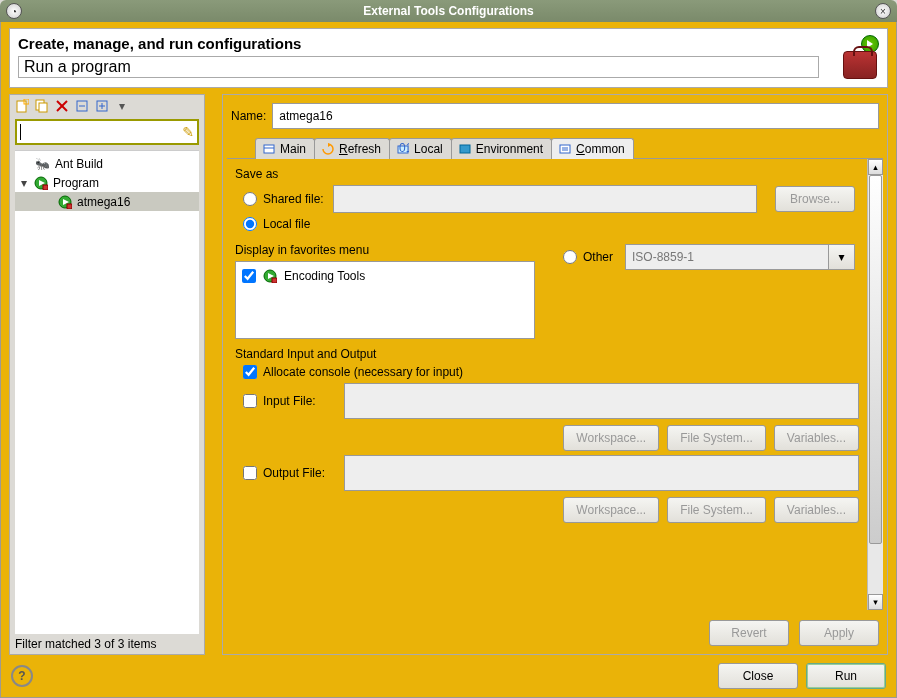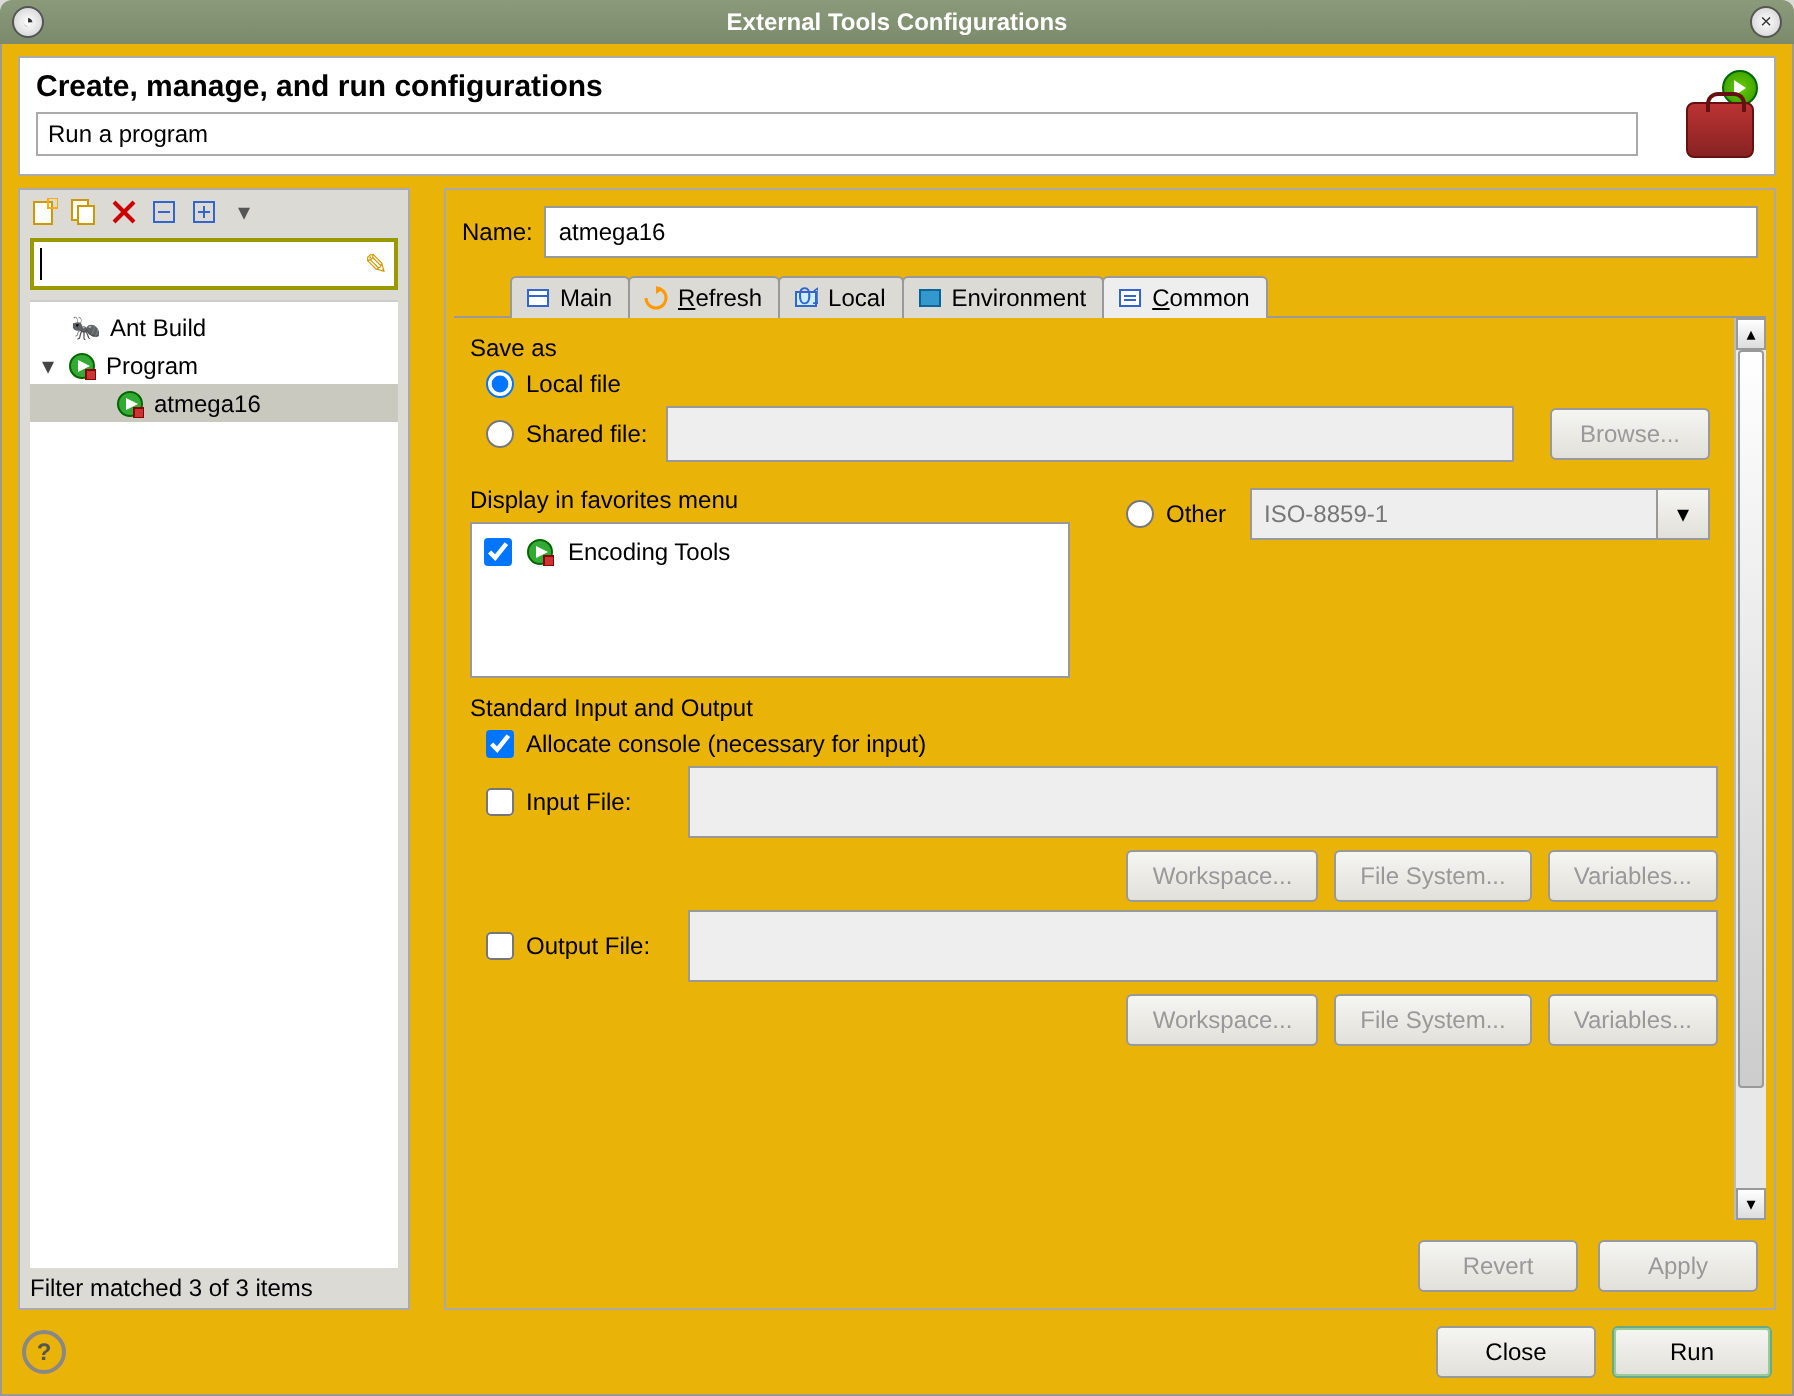--- a/index.html
+++ b/index.html
@@ -6,21 +6,21 @@
 body { background: #dcdad5; width: 897px; height: 698px; overflow: hidden; }
 .titlebar { height: 22px; background: linear-gradient(#8a9a7a, #7a8a6a); display:flex; align-items:center; justify-content:center; position:relative; border-top-left-radius: 6px; border-top-right-radius:6px;}
 .titlebar-title { color:#fff; font-weight:bold; font-size: 12px; }
 .titlebar-corner { position:absolute; display:flex; gap:4px;}
 .tb-left{left:6px;} .tb-right{right:6px;}
 .tb-btn { width:16px;height:16px;border-radius:8px;border:1px solid #555; background:radial-gradient(#fff,#ccc); display:flex;align-items:center;justify-content:center; font-size:10px;color:#333;}
 .window { border:1px solid #9e9a91; border-top:none; height: 676px; background:#eab308; display:flex; flex-direction:column; padding:0;}
 .header-card { margin:6px 8px 0 8px; background:#fff; border:1px solid #aaa; display:flex; align-items:flex-start; padding: 6px 8px 8px 8px; gap:8px;}
 .header-left { flex:1; }
 .header-main { font-weight:bold; font-size:15px; margin-bottom:4px;}
-.header-sub { border:1px solid #aaa; padding:3px 5px; background:#fff; width:100%; font-size:12px; height:22px;}
+.header-sub { border:1px solid #aaa; padding:3px 5px; background:#fff; width:100%; font-size:16px; height:22px;}
 .header-icon { width:52px; height:44px; position:relative; }
 .play-badge{ width:18px;height:18px;border-radius:50%;background:radial-gradient(#6c0,#390);border:1px solid #060; position:absolute; right:0;top:0; display:flex;align-items:center;justify-content:center;}
 .play-badge::after{content:"";border-left:6px solid #fff;border-top:4px solid transparent;border-bottom:4px solid transparent;}
 .toolbox{ width:34px;height:28px; background:linear-gradient(#b33, #822); border:1px solid #611; border-radius:4px; position:absolute; right:2px; bottom:0;}
 .toolbox::before{content:"";position:absolute;top:-6px;left:9px;width:16px;height:8px;border:2px solid #611;border-bottom:none;border-radius:6px 6px 0 0;}
 .body-row { display:flex; gap:6px; margin:6px 8px 0 8px; flex:1; min-height:0;}
 .left-panel { width:196px; border:1px solid #aaa; background:#dcdad5; display:flex; flex-direction:column;}
 .lp-toolbar { display:flex; gap:4px; padding:3px 4px; align-items:center;}
 .lp-toolbar .ico { width:16px;height:16px; display:inline-flex;align-items:center;justify-content:center;}
 .filter-box { margin:2px 5px; display:flex; align-items:center; border:2px solid #9a9a00; background:#fff; height:26px; padding:0 3px; }
@@ -229,29 +229,29 @@
             </span>
           <span class="tab-label"><span class="ul">C</span>ommon</span>
         </div>
       </div>
 
       <div class="content-scroll">
         <div class="content">
 
           <div class="section-label">Save as</div>
           <div class="radio-row">
-            <input type="radio" checked="" style="">
-            <span>Local file</span>
-          </div>
-          <div class="radio-row">
             <input type="radio" style="">
             <span style="width:64px">Shared file:</span>
             <div class="textfield disabled" style="height:28px;"></div>
             <span style="width:6px"></span>
             <div class="btn disabled">Browse...</div>
+          </div>
+          <div class="radio-row">
+            <input type="radio" checked="" style="">
+            <span>Local file</span>
           </div>
 
           <div class="two-col">
             <div class="col col-fav">
               <div class="section-label">Display in favorites menu</div>
               <div class="fav-box">
                 <div class="fav-item">
                   <input type="checkbox" checked="" style="">
                   <span class="tree-icon">
                       <svg width="14" height="14">

